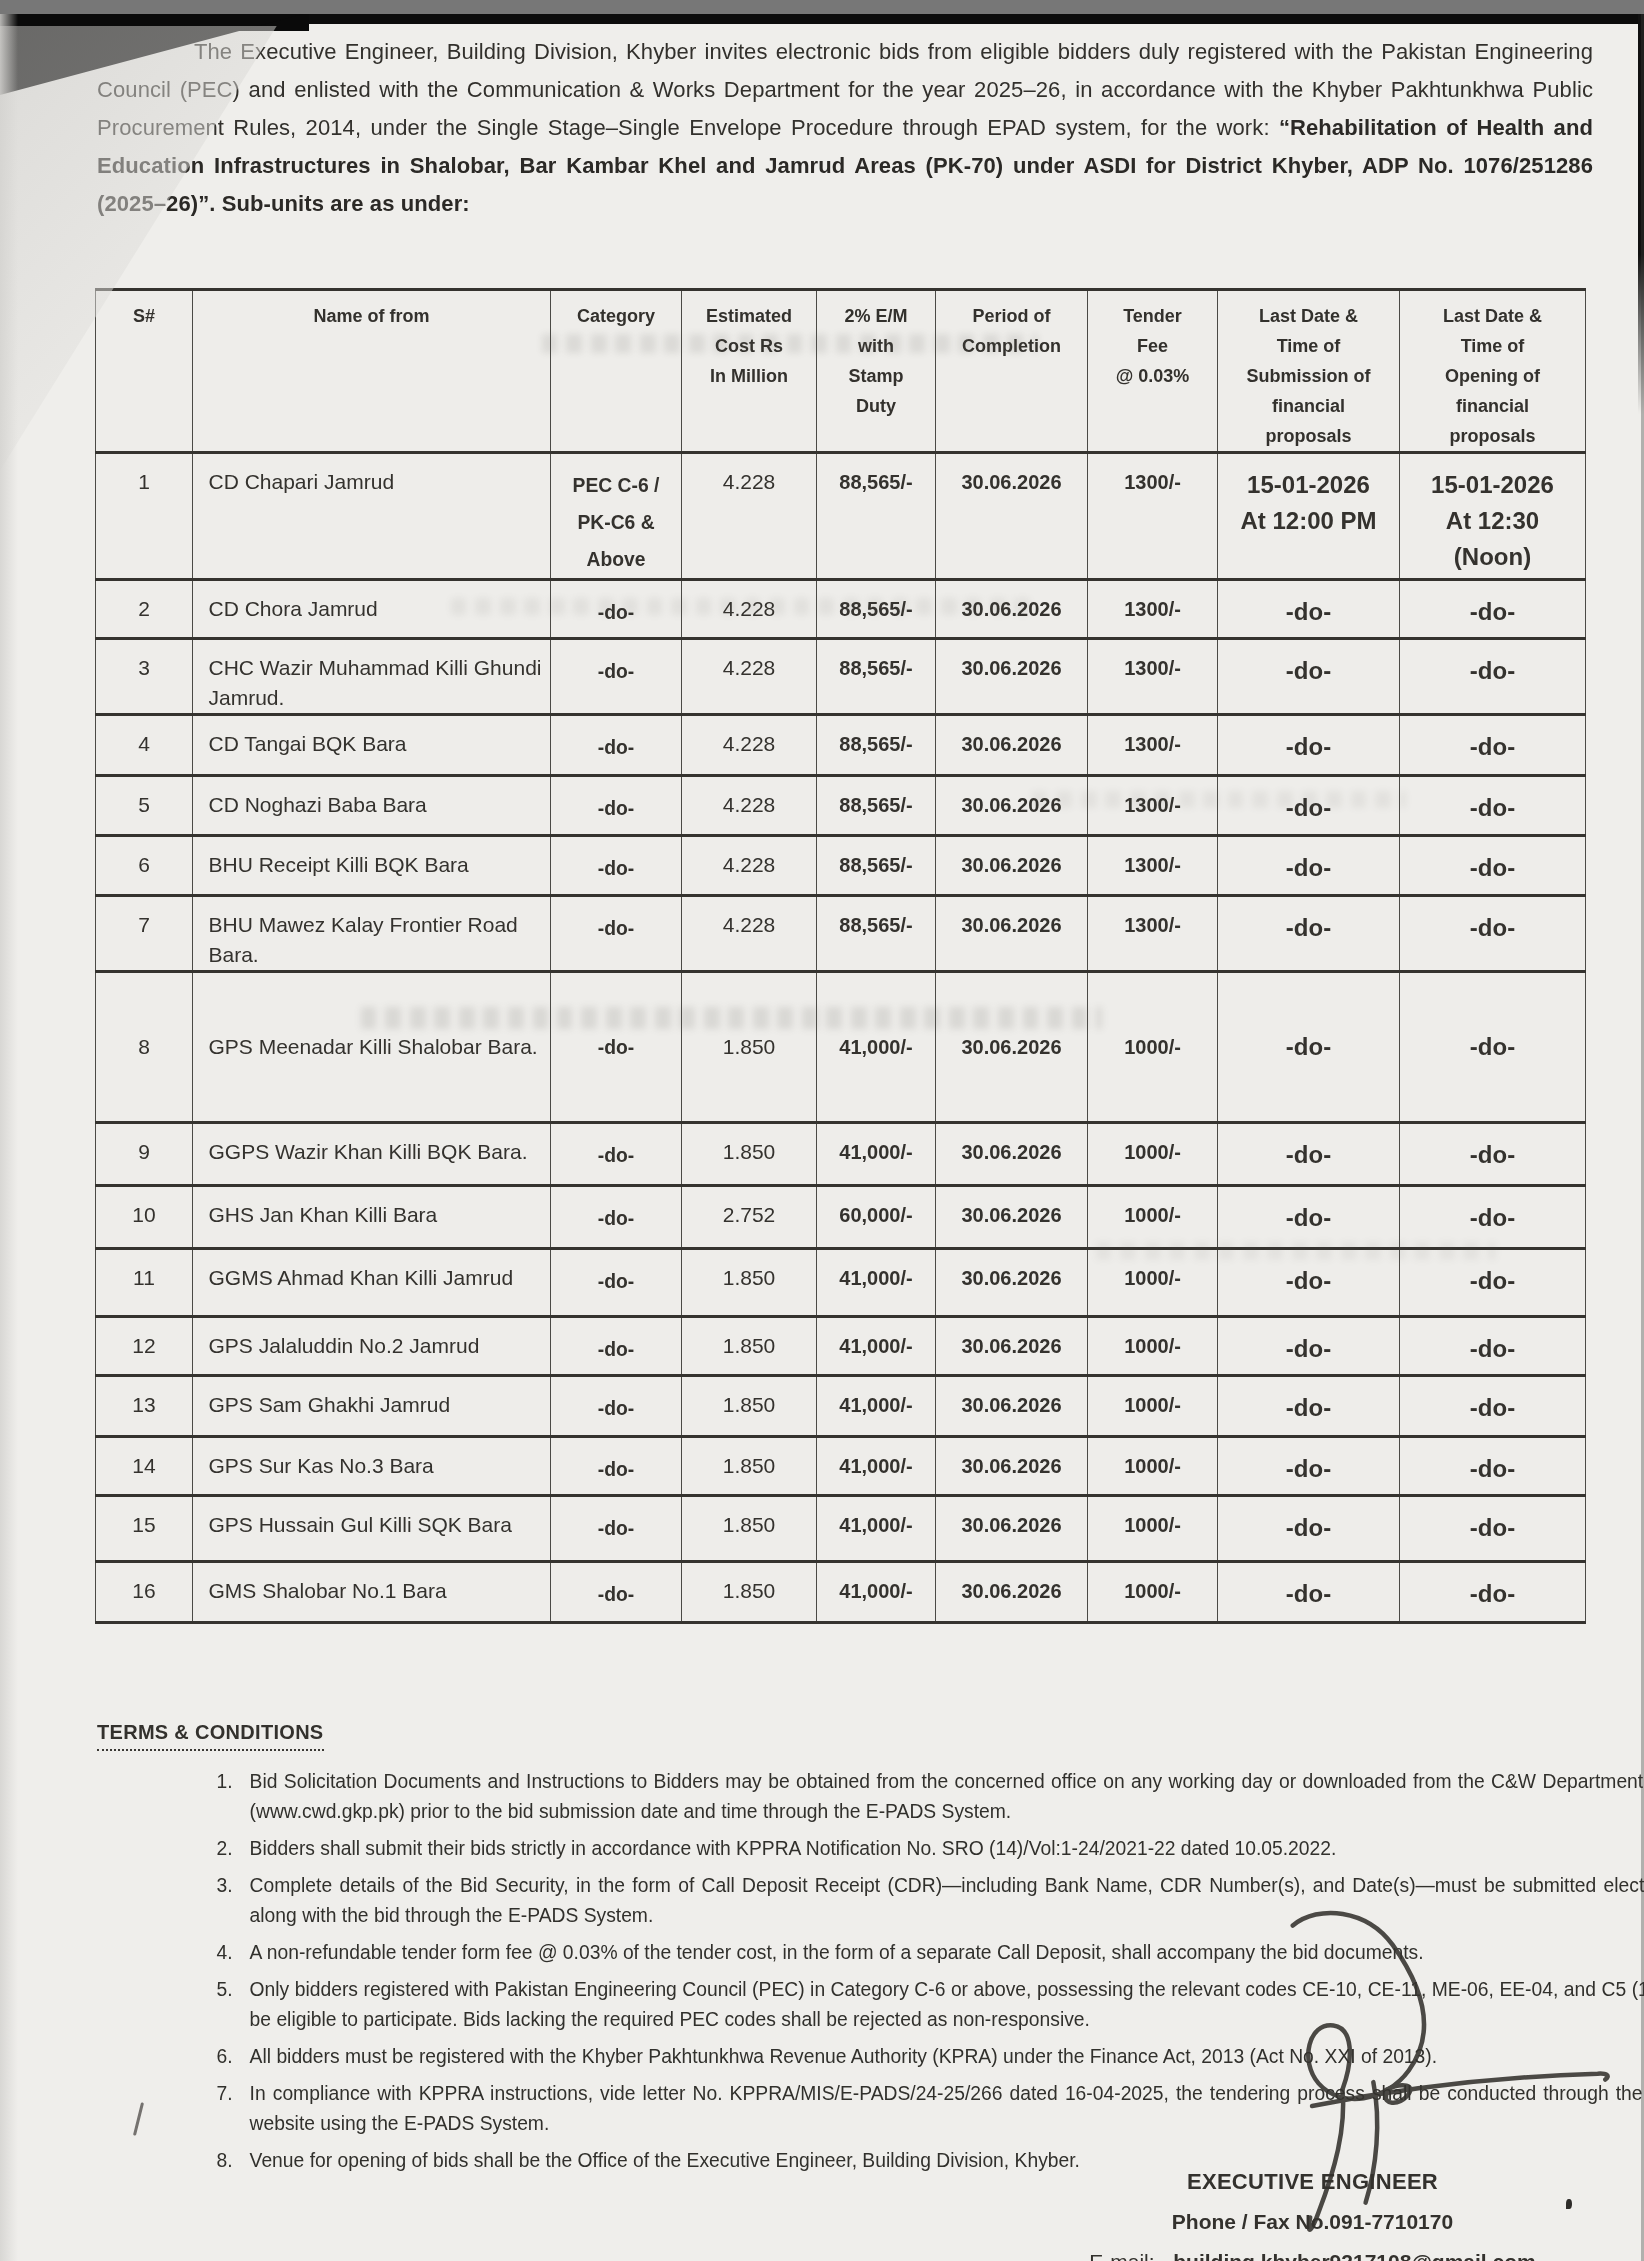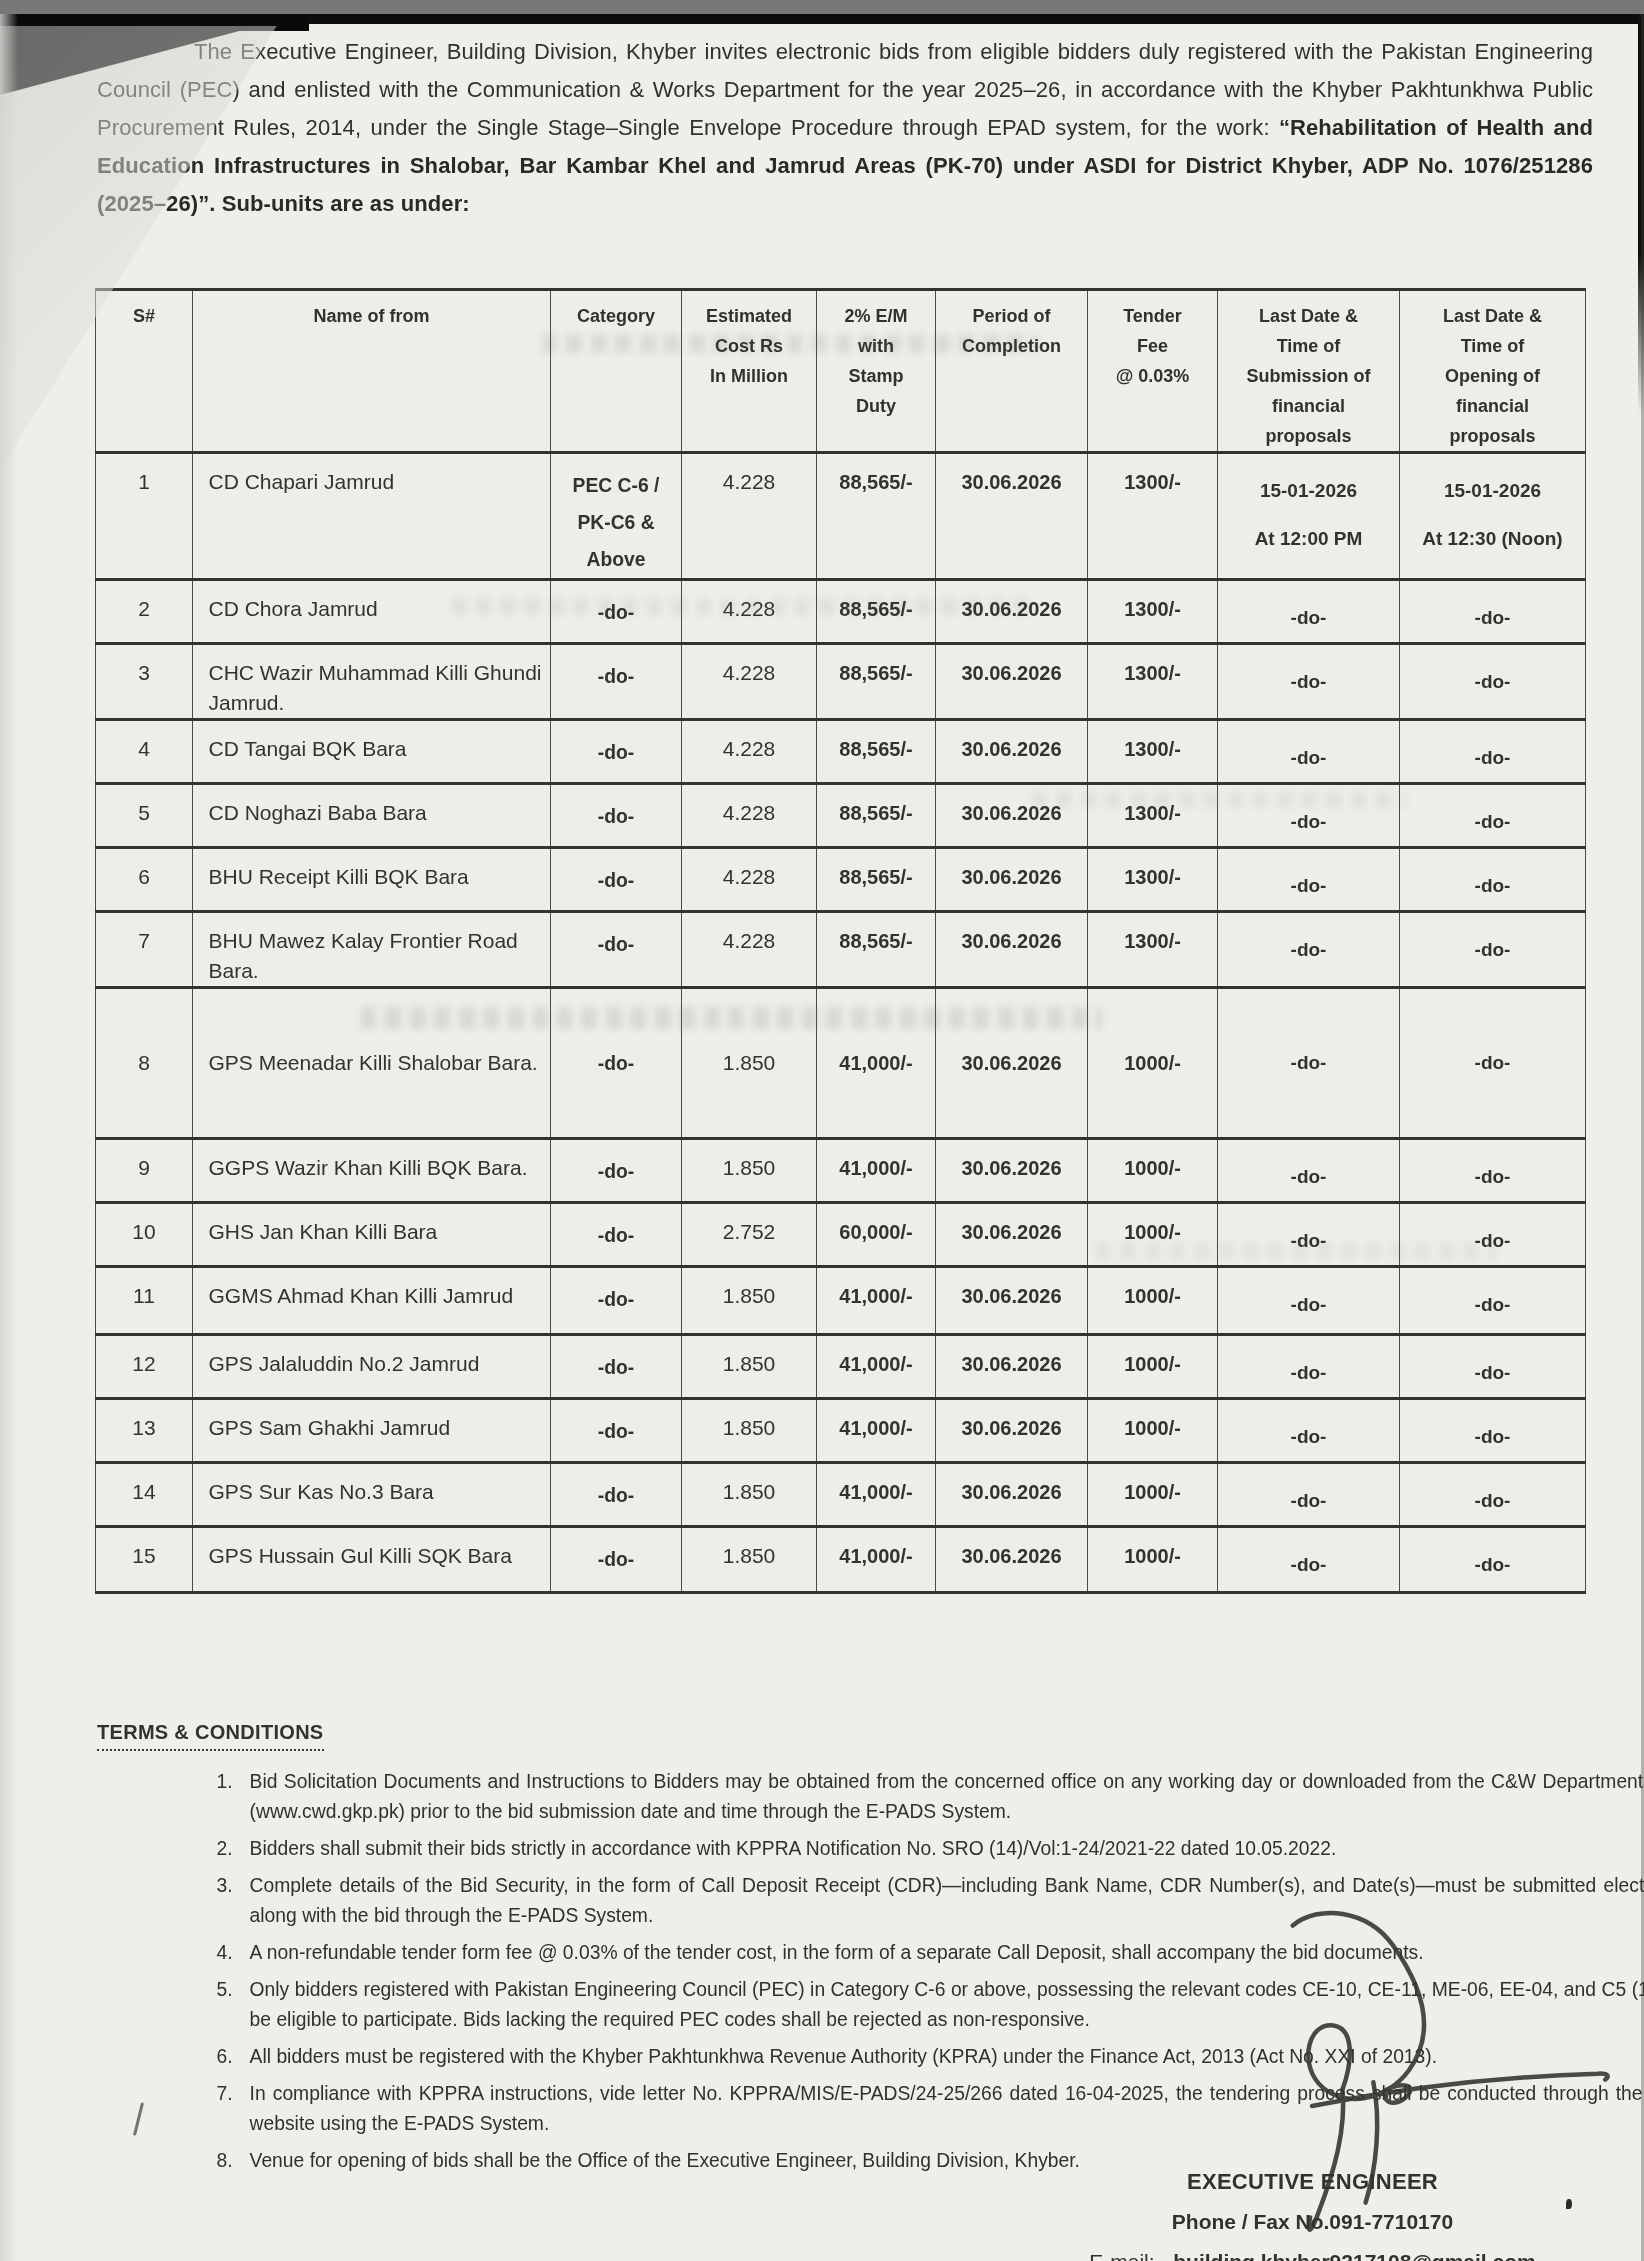--- a/index.html
+++ b/index.html
@@ -42,21 +42,21 @@
   }
   .works-table td:nth-child(2){text-align:left;padding-left:15.5px;}
   .works-table td:nth-child(3),
   .works-table td:nth-child(5),
   .works-table td:nth-child(6),
   .works-table td:nth-child(7),
   .works-table td:nth-child(8),
   .works-table td:nth-child(9){font-weight:700;font-size:20px;}
   .works-table td:nth-child(3){font-size:19.3px;line-height:37px;}
   .works-table td:nth-child(8),
-  .works-table td:nth-child(9){line-height:48px;font-size:19px;}
+  .works-table td:nth-child(9){line-height:36px;font-size:24px;}
   
   .c1{width:97px}.c2{width:358px}.c3{width:131px}.c4{width:135px}
   .c5{width:119px}.c6{width:152px}.c7{width:130px}.c8{width:182px}.c9{width:186px}
   
   tbody tr:nth-child(1) td{height:90px}
   tbody tr:nth-child(2) td{height:59px}
   tbody tr:nth-child(3) td{height:69px}
   tbody tr:nth-child(4) td{height:61px}
   tbody tr:nth-child(5) td{height:60px}
   tbody tr:nth-child(6) td{height:60px}
@@ -326,20 +326,31 @@
           <td>15</td>
           <td>GPS Hussain Gul Killi SQK Bara</td>
           <td>-do-</td>
           <td>1.850</td>
           <td>41,000/-</td>
           <td>30.06.2026</td>
           <td>1000/-</td>
           <td>-do-</td>
           <td>-do-</td>
         </tr>
+        <tr>
+          <td>16</td>
+          <td>GMS Shalobar No.1 Bara</td>
+          <td>-do-</td>
+          <td>1.850</td>
+          <td>41,000/-</td>
+          <td>30.06.2026</td>
+          <td>1000/-</td>
+          <td>-do-</td>
+          <td>-do-</td>
+        </tr>
       </tbody>
   </table>
 
   <div class="terms-heading">TERMS &amp; CONDITIONS</div>
   <ol class="terms-list" id="terms-list">
       <li>Bid Solicitation Documents and Instructions to Bidders may be obtained from the concerned office on any working day or downloaded from the C&amp;W Department website (www.cwd.gkp.pk) prior to the bid submission date and time through the E-PADS System.</li>
       <li>Bidders shall submit their bids strictly in accordance with KPPRA Notification No. SRO (14)/Vol:1-24/2021-22 dated 10.05.2022.</li>
       <li>Complete details of the Bid Security, in the form of Call Deposit Receipt (CDR)—including Bank Name, CDR Number(s), and Date(s)—must be submitted electronically along with the bid through the E-PADS System.</li>
       <li>A non-refundable tender form fee @ 0.03% of the tender cost, in the form of a separate Call Deposit, shall accompany the bid documents.</li>
       <li>Only bidders registered with Pakistan Engineering Council (PEC) in Category C-6 or above, possessing the relevant codes CE-10, CE-11, ME-06, EE-04, and C5 (11), shall be eligible to participate. Bids lacking the required PEC codes shall be rejected as non-responsive.</li>

